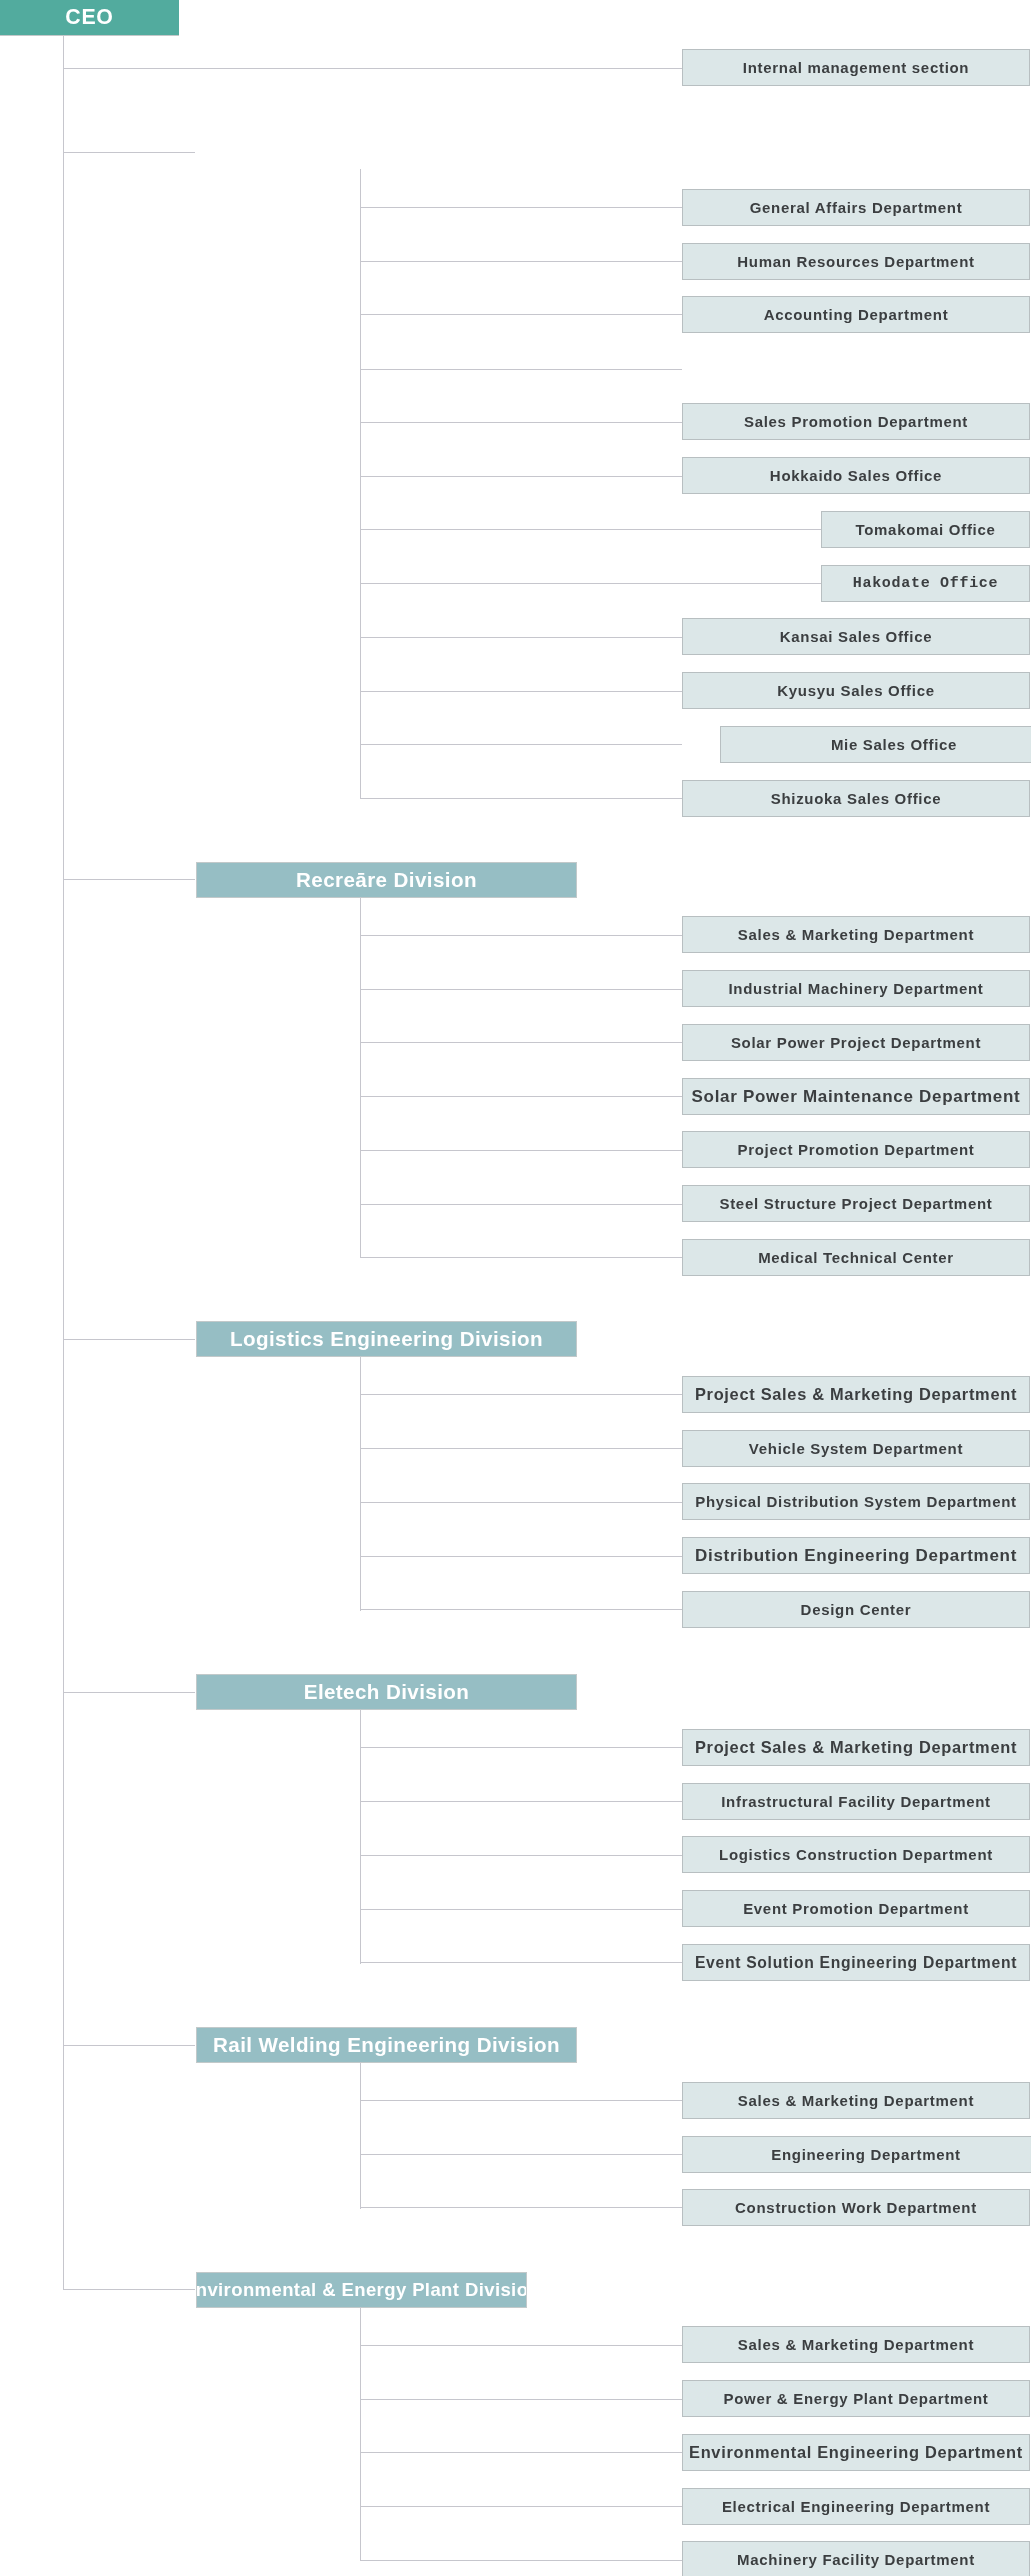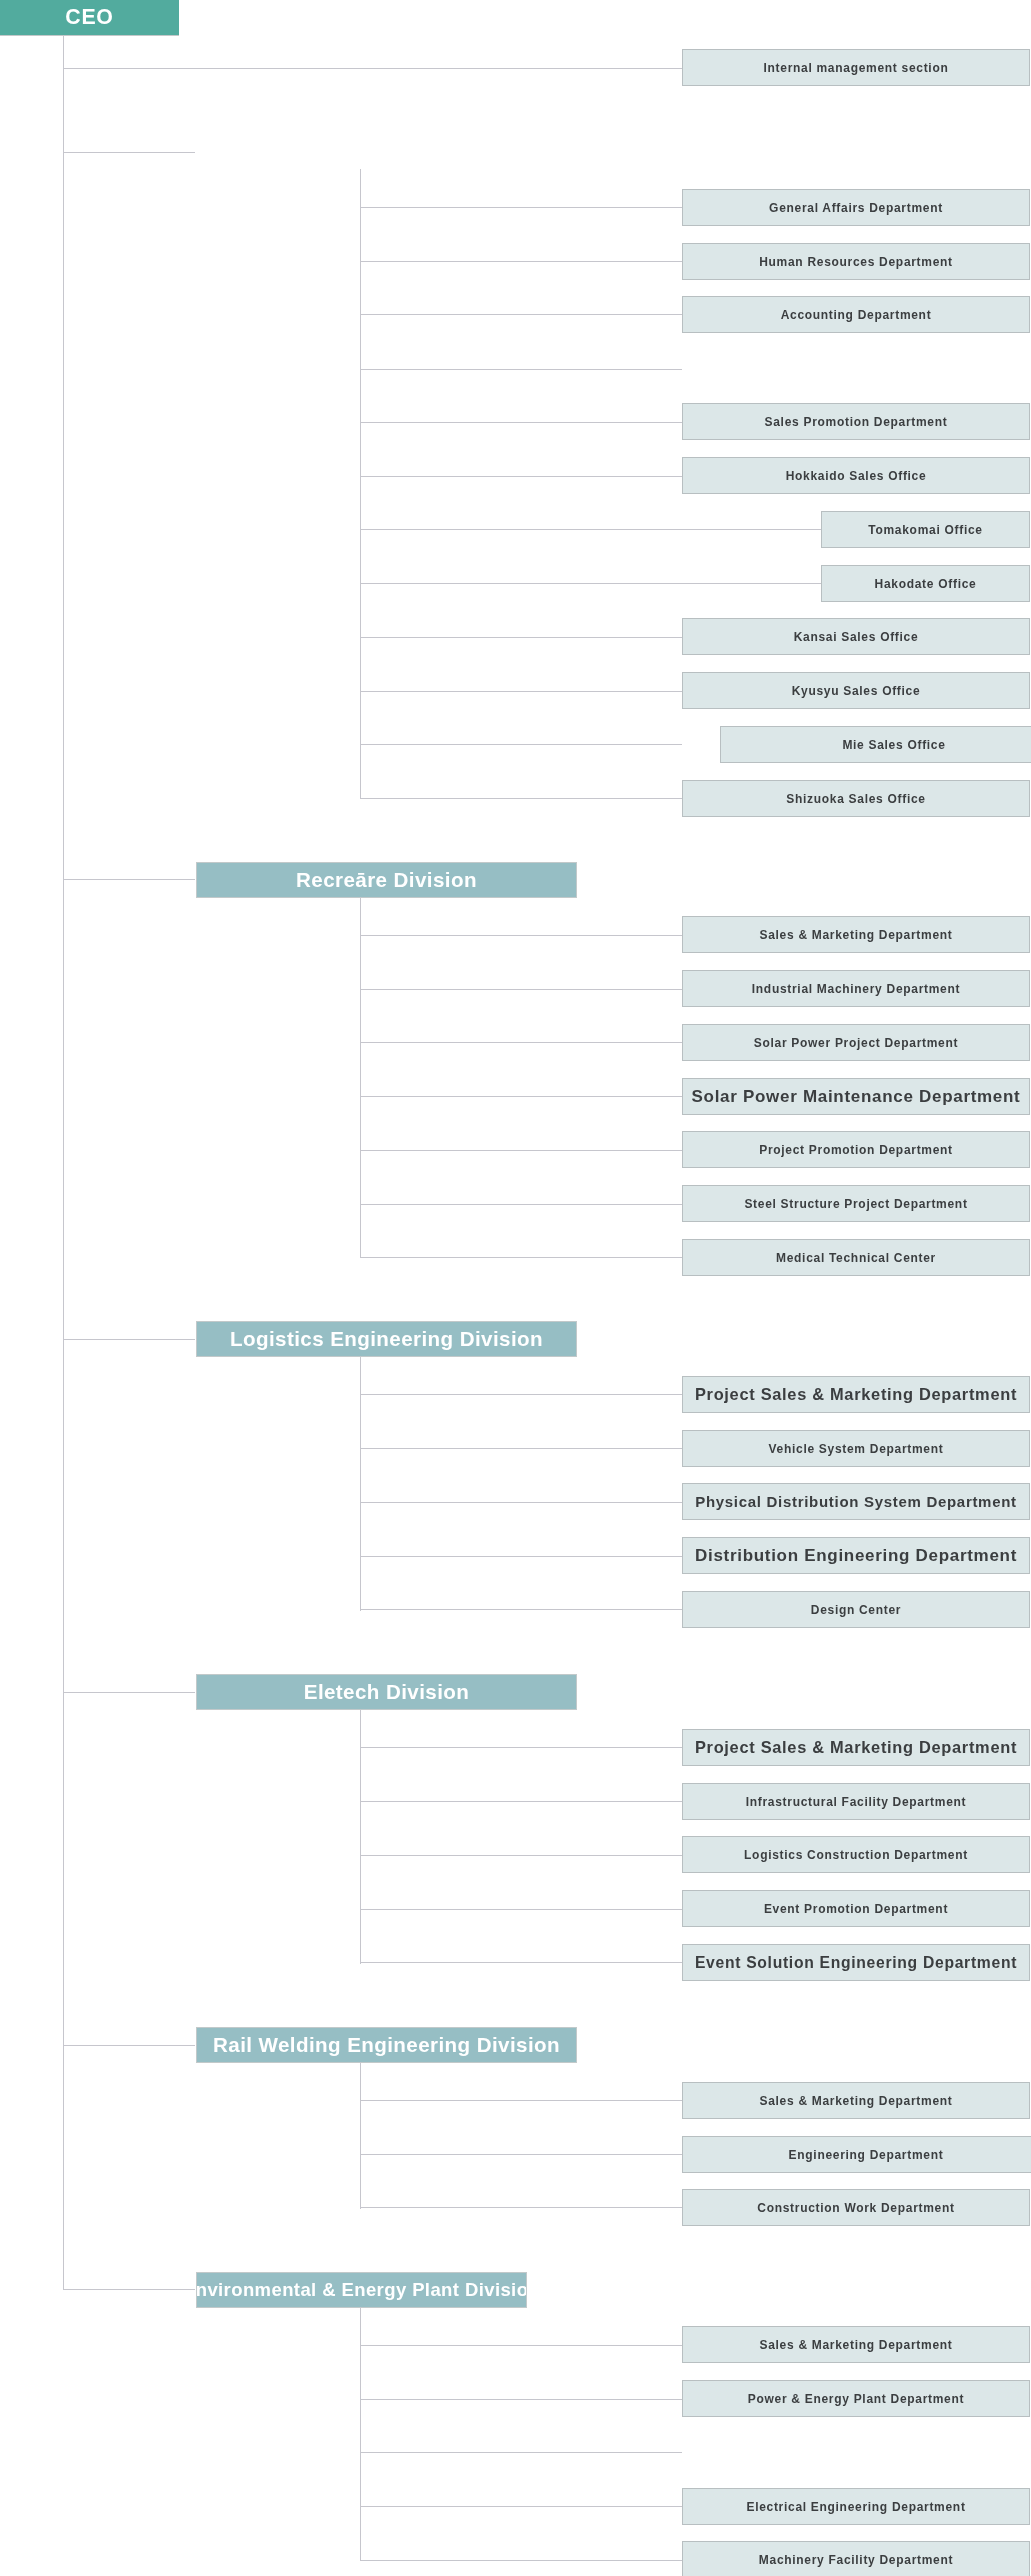--- a/index.html
+++ b/index.html
@@ -27,21 +27,21 @@
   }
   .division{
     background:var(--division-fill);
     color:var(--text-light);
     font-size:20.6px;letter-spacing:0.4px;
     border:1.4px solid #c2c9ca;
   }
   .department{
     background:var(--department-fill);
     color:var(--text-dark);
-    font-size:12px;letter-spacing:0.7px;
+    font-size:15px;letter-spacing:0.7px;
     border:1.4px solid var(--department-border);
   }
   .line{position:absolute;background:var(--line-color);}
 </style>
 </head>
 <body>
 
 <div id="stage">
     <div class="box ceo" style="left: 0px; top: 0px; width: 179px; height: 36px;">
       <span>CEO</span>
@@ -71,21 +71,21 @@
     </div>
     <div class="line" style="left: 360px; top: 476px; width: 322px; height: 1.4px;"></div>
     <div class="box department" style="left: 682px; top: 457px; width: 348px; height: 37px;">
       <span>Hokkaido Sales Office</span>
     </div>
     <div class="line" style="left: 360px; top: 529px; width: 461px; height: 1.4px;"></div>
     <div class="box department" style="left: 821px; top: 511px; width: 209px; height: 37px;">
       <span>Tomakomai Office</span>
     </div>
     <div class="line" style="left: 360px; top: 583px; width: 461px; height: 1.4px;"></div>
-    <div class="box department" style="left: 821px; top: 565px; width: 209px; height: 37px;">
+    <div class="box department" style="left: 821px; top: 565px; width: 209px; height: 37px; font-family: Liberation Mono, monospace;">
       <span>Hakodate Office</span>
     </div>
     <div class="line" style="left: 360px; top: 637px; width: 322px; height: 1.4px;"></div>
     <div class="box department" style="left: 682px; top: 618px; width: 348px; height: 37px;">
       <span>Kansai Sales Office</span>
     </div>
     <div class="line" style="left: 360px; top: 691px; width: 322px; height: 1.4px;"></div>
     <div class="box department" style="left: 682px; top: 672px; width: 348px; height: 37px;">
       <span>Kyusyu Sales Office</span>
     </div>
@@ -204,20 +204,23 @@
     </div>
     <div class="line" style="left: 360px; top: 2345px; width: 322px; height: 1.4px;"></div>
     <div class="box department" style="left: 682px; top: 2326px; width: 348px; height: 37px;">
       <span>Sales &amp; Marketing Department</span>
     </div>
     <div class="line" style="left: 360px; top: 2399px; width: 322px; height: 1.4px;"></div>
     <div class="box department" style="left: 682px; top: 2380px; width: 348px; height: 37px;">
       <span>Power &amp; Energy Plant Department</span>
     </div>
     <div class="line" style="left: 360px; top: 2452px; width: 322px; height: 1.4px;"></div>
+    <div class="box department" style="left: 682px; top: 2434px; width: 348px; height: 37px; font-size: 16.4px;">
+      <span>Environmental Engineering Department</span>
+    </div>
     <div class="line" style="left: 360px; top: 2506px; width: 322px; height: 1.4px;"></div>
     <div class="box department" style="left: 682px; top: 2488px; width: 348px; height: 37px;">
       <span>Electrical Engineering Department</span>
     </div>
     <div class="line" style="left: 360px; top: 2560px; width: 322px; height: 1.4px;"></div>
     <div class="box department" style="left: 682px; top: 2541px; width: 348px; height: 37px;">
       <span>Machinery Facility Department</span>
     </div>
     <div class="line" style="left: 360px; top: 2307px; width: 1.4px; height: 254px;"></div>
   </div>

